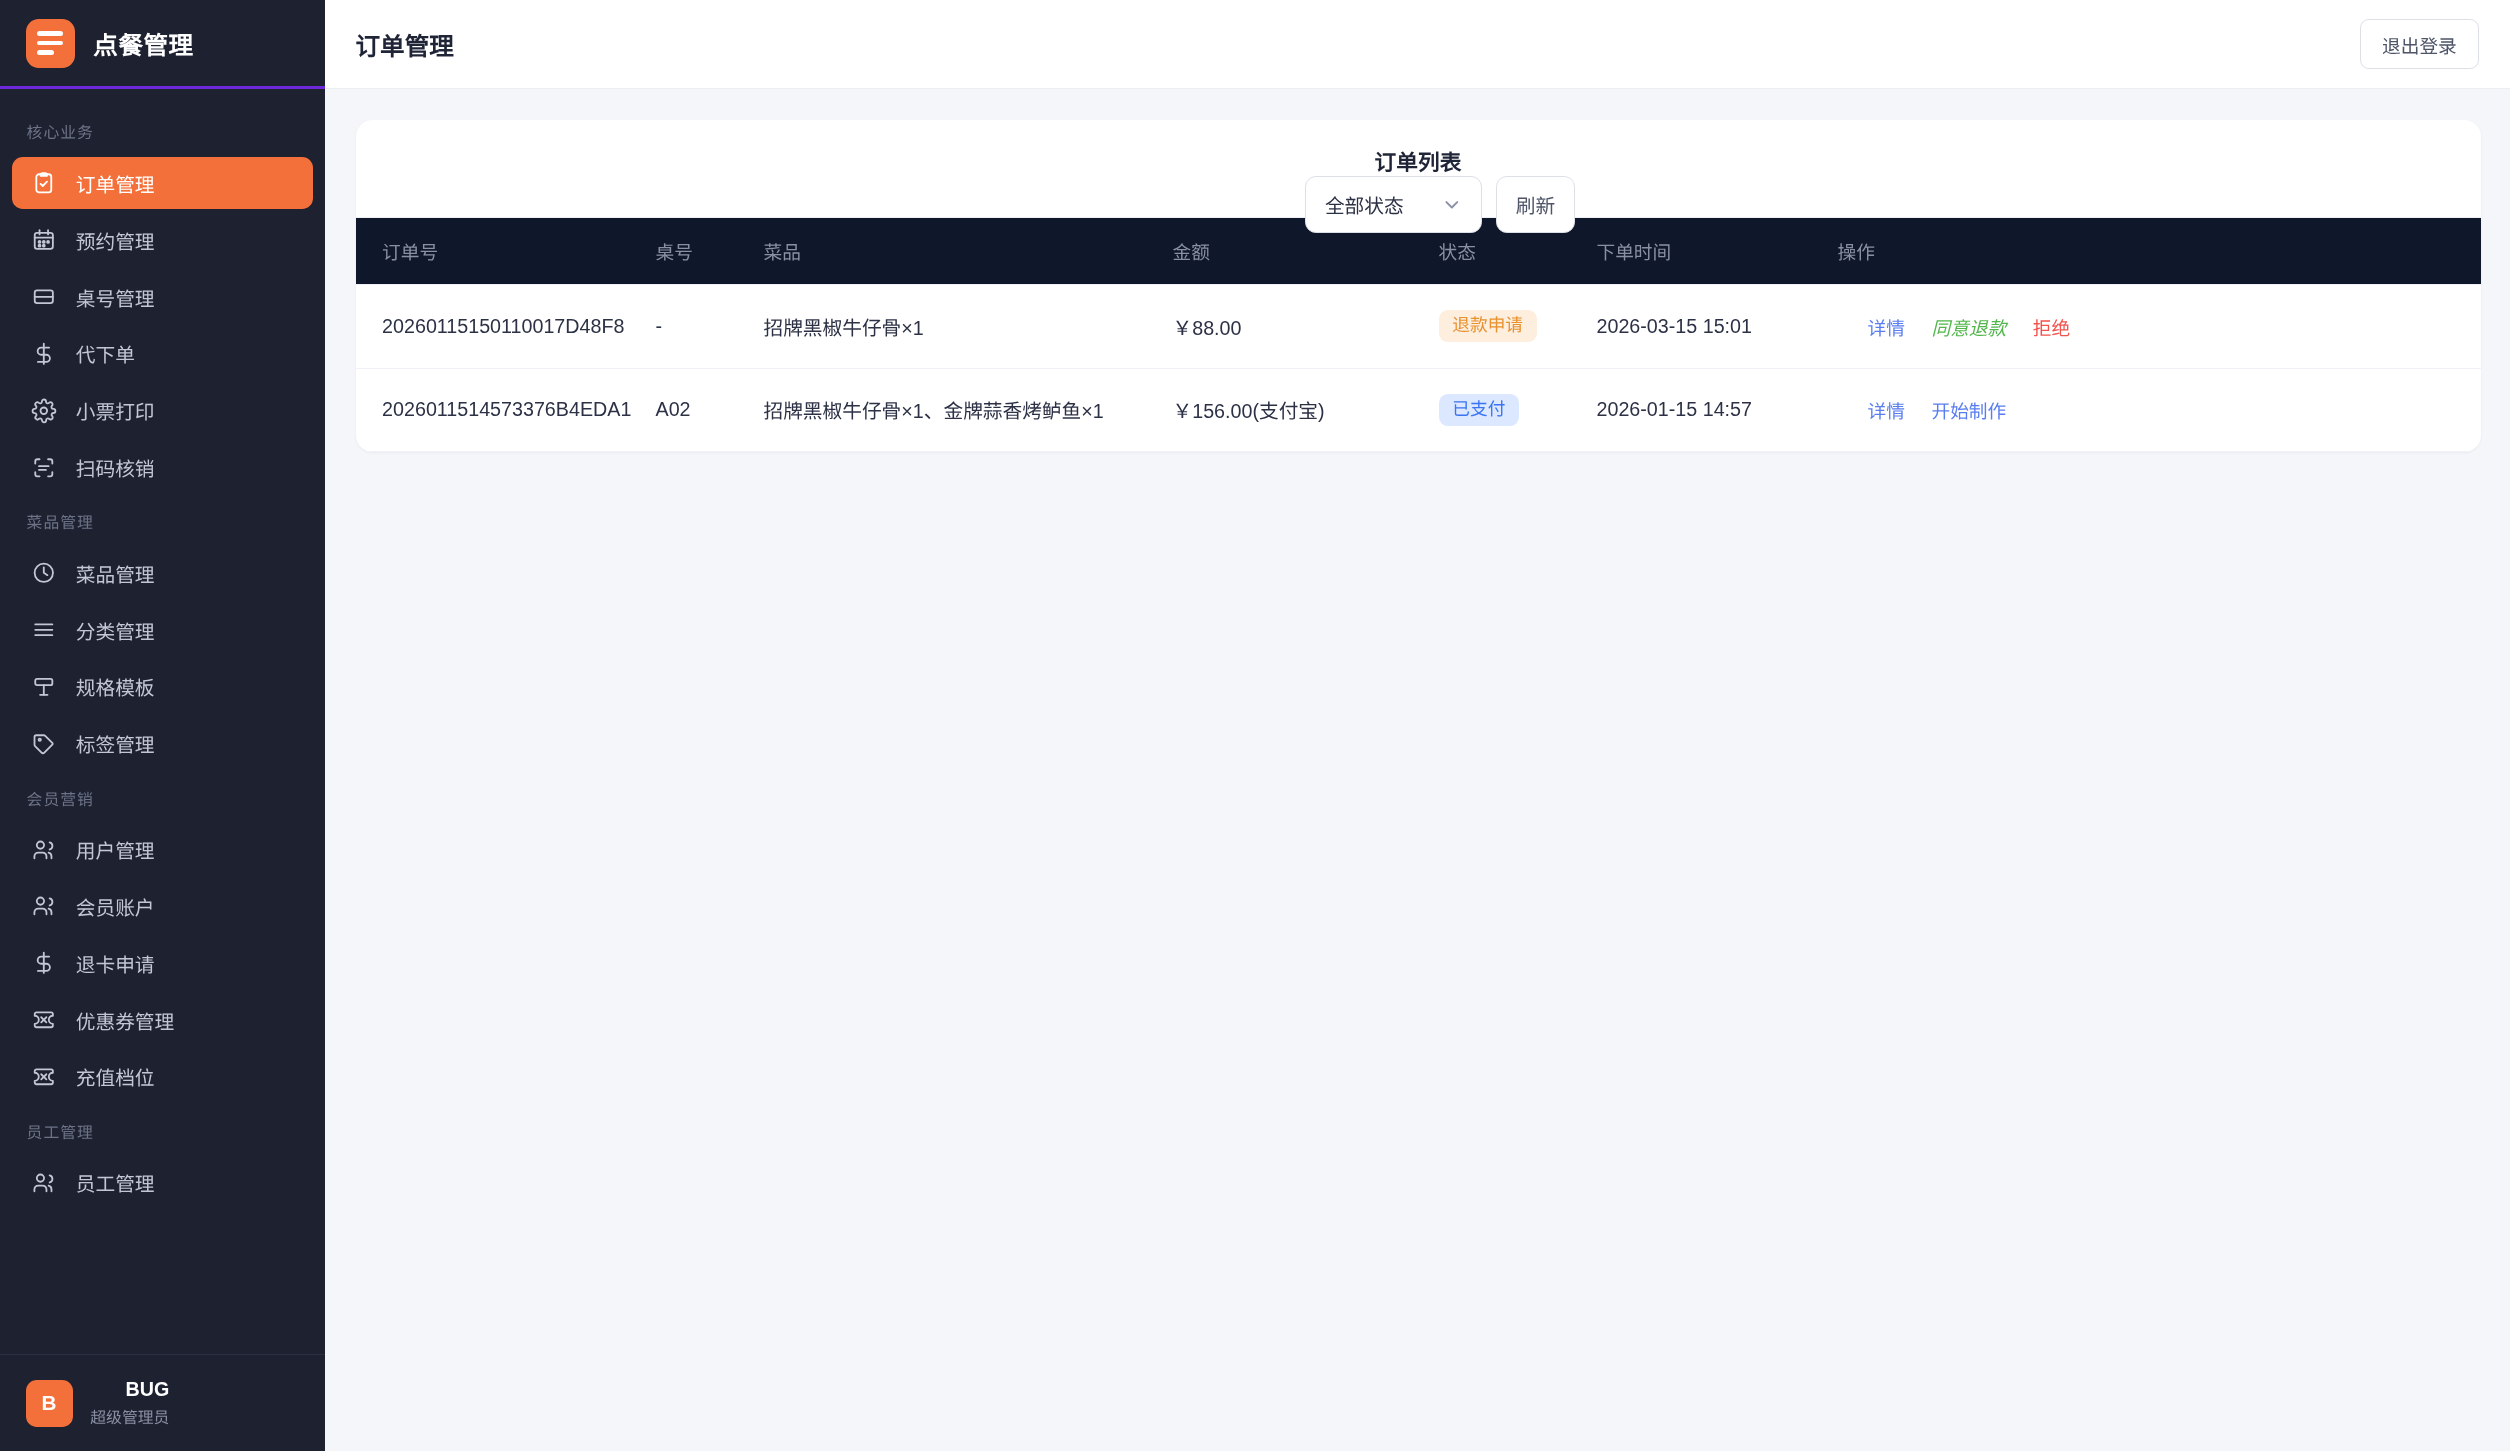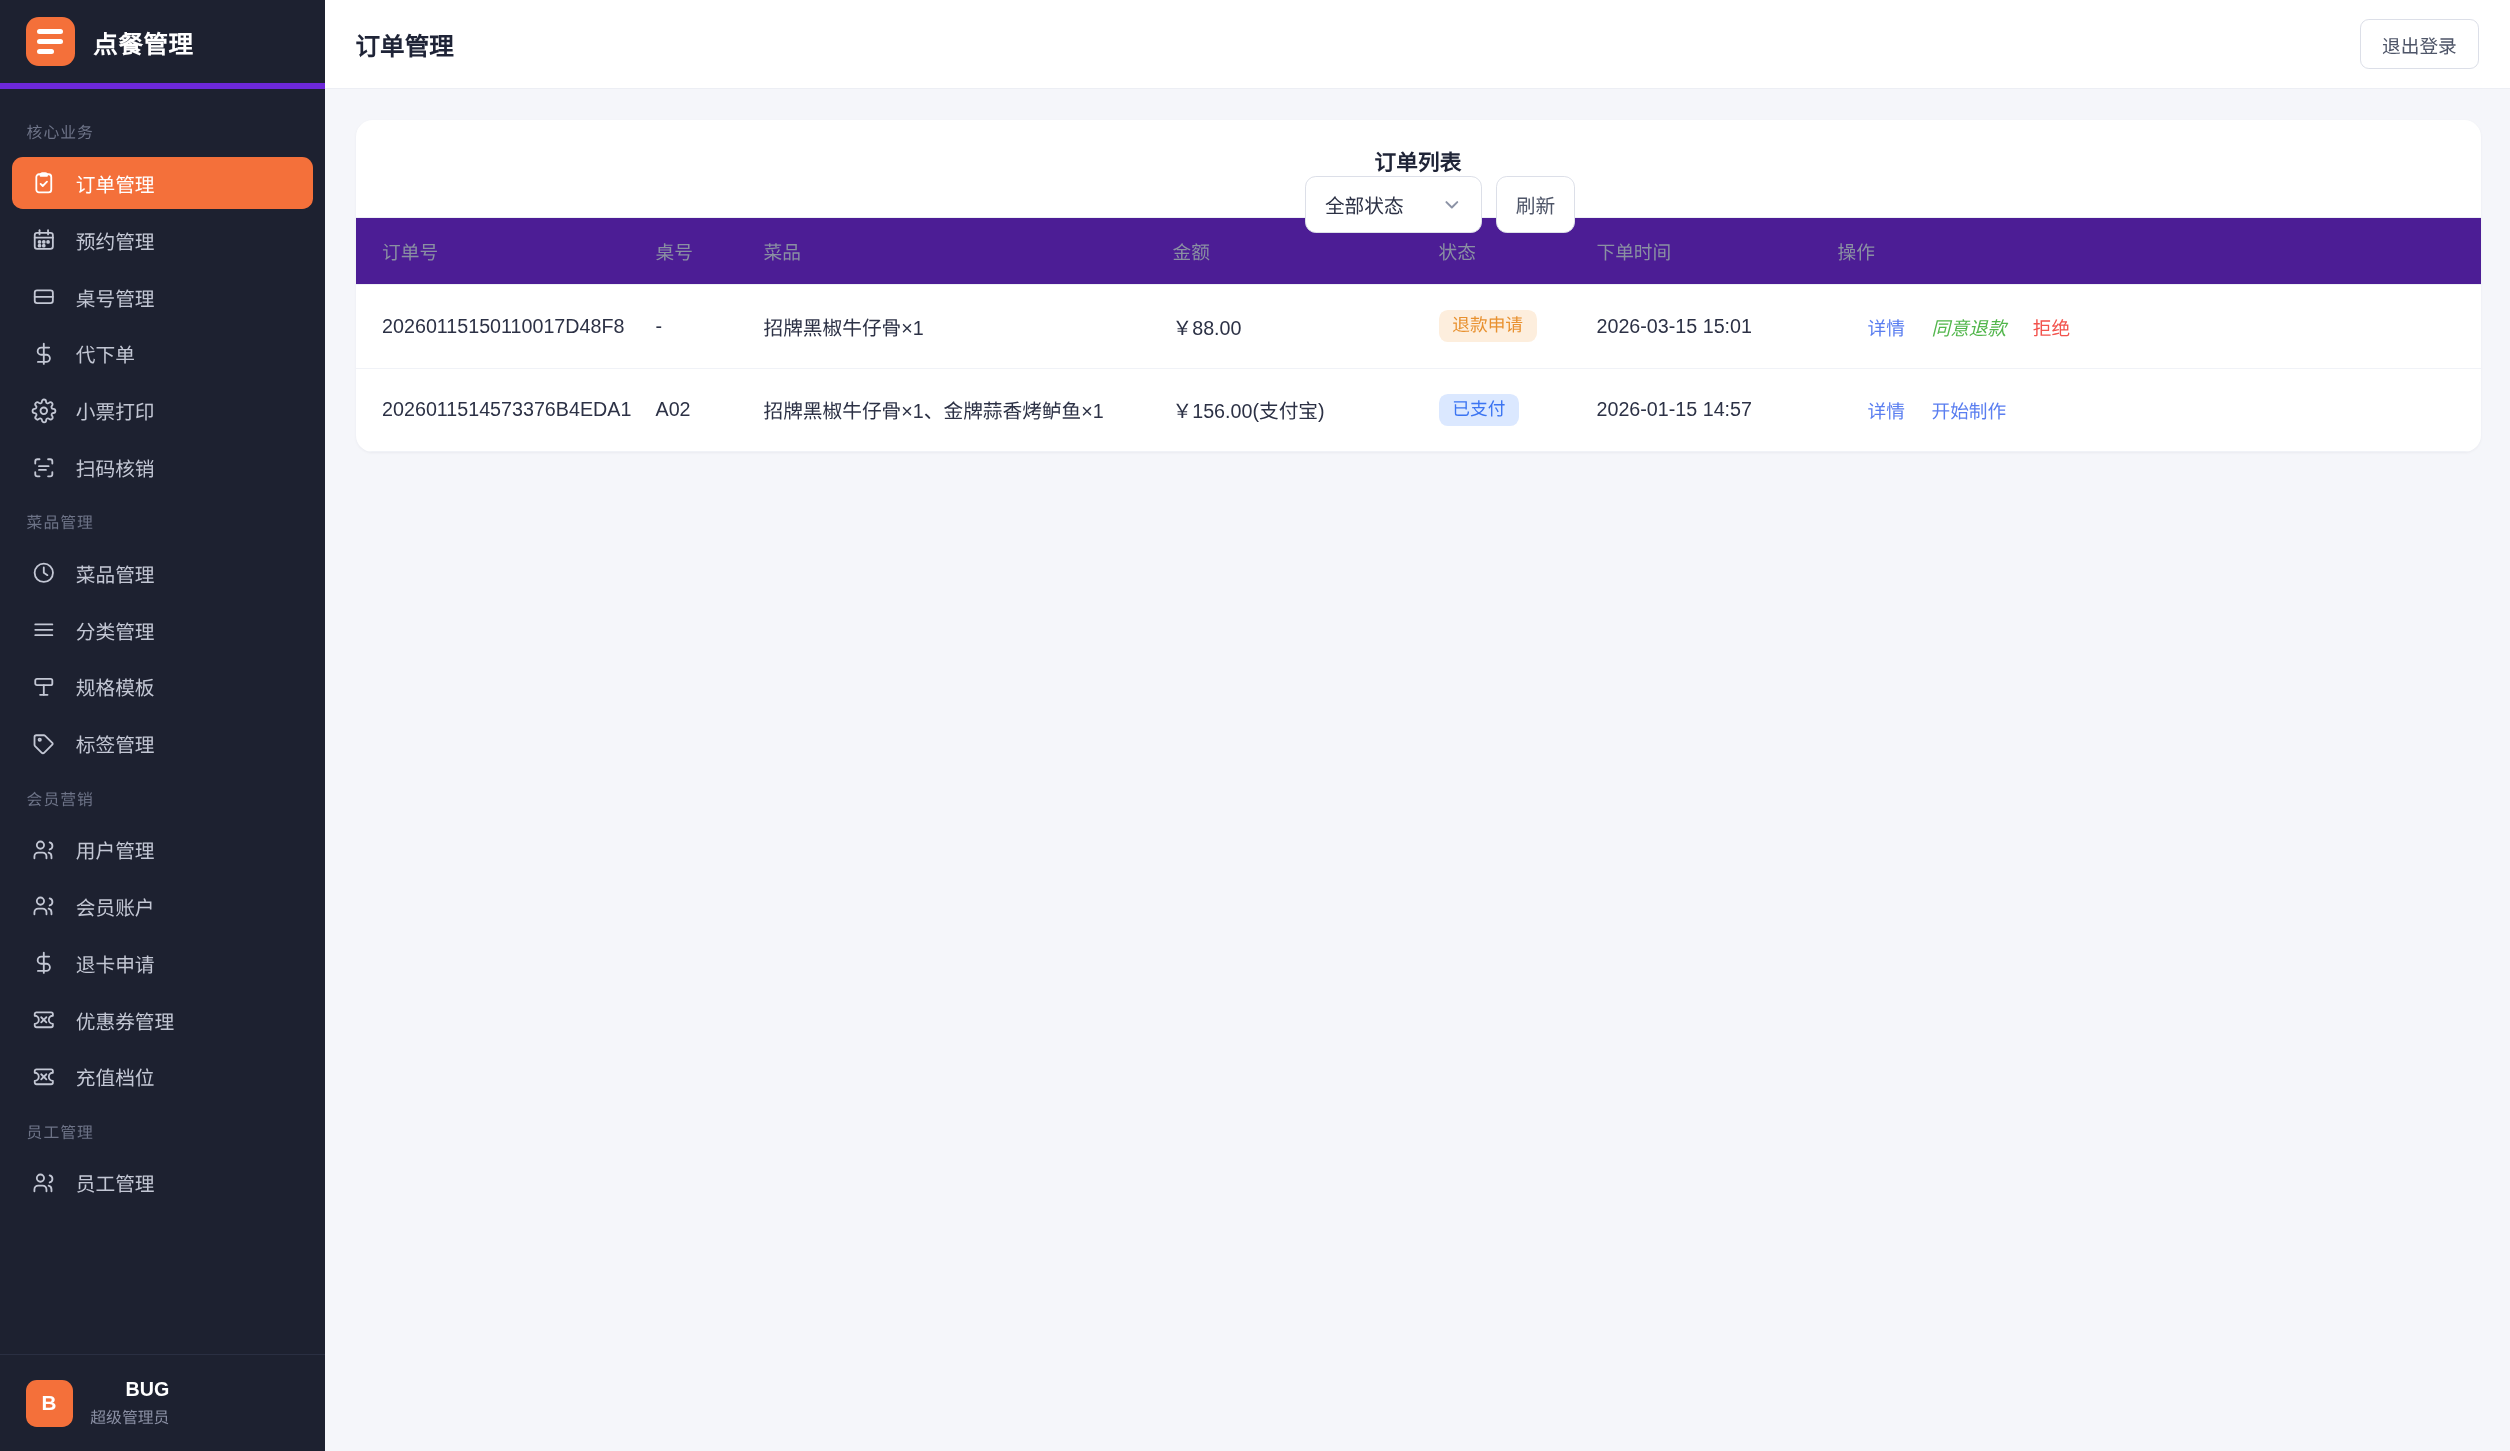--- a/index.html
+++ b/index.html
@@ -29,21 +29,21 @@
     position: relative;
   }
 
   .brand {
     height: 89px;
     flex: 0 0 89px;
     display: flex;
     align-items: center;
     gap: 18.7px;
     padding: 0 25.6px;
-    border-bottom: 6px solid #6d28d9;
+    border-bottom: 3px solid #6d28d9;
   }
   .brand-logo {
     width: 49px;
     height: 49px;
     border-radius: 12.8px;
     background: #f4703a;
     display: flex;
     flex-direction: column;
     align-items: center;
     justify-content: center;
@@ -227,21 +227,21 @@
     cursor: pointer;
     font-family: inherit;
   }
 
   table.orders {
     width: 100%;
     border-collapse: collapse;
     table-layout: fixed;
   }
   table.orders thead th {
-    background: #4c1d95;
+    background: #0f172a;
     border-top: 1px solid #eef0f5;
     border-bottom: 1px solid #eef0f5;
     text-align: left;
     font-size: 18.7px;
     font-weight: 400;
     color: #8a90a2;
     padding: 19.7px 0;
     height: 61px;
   }
   table.orders tbody td {

